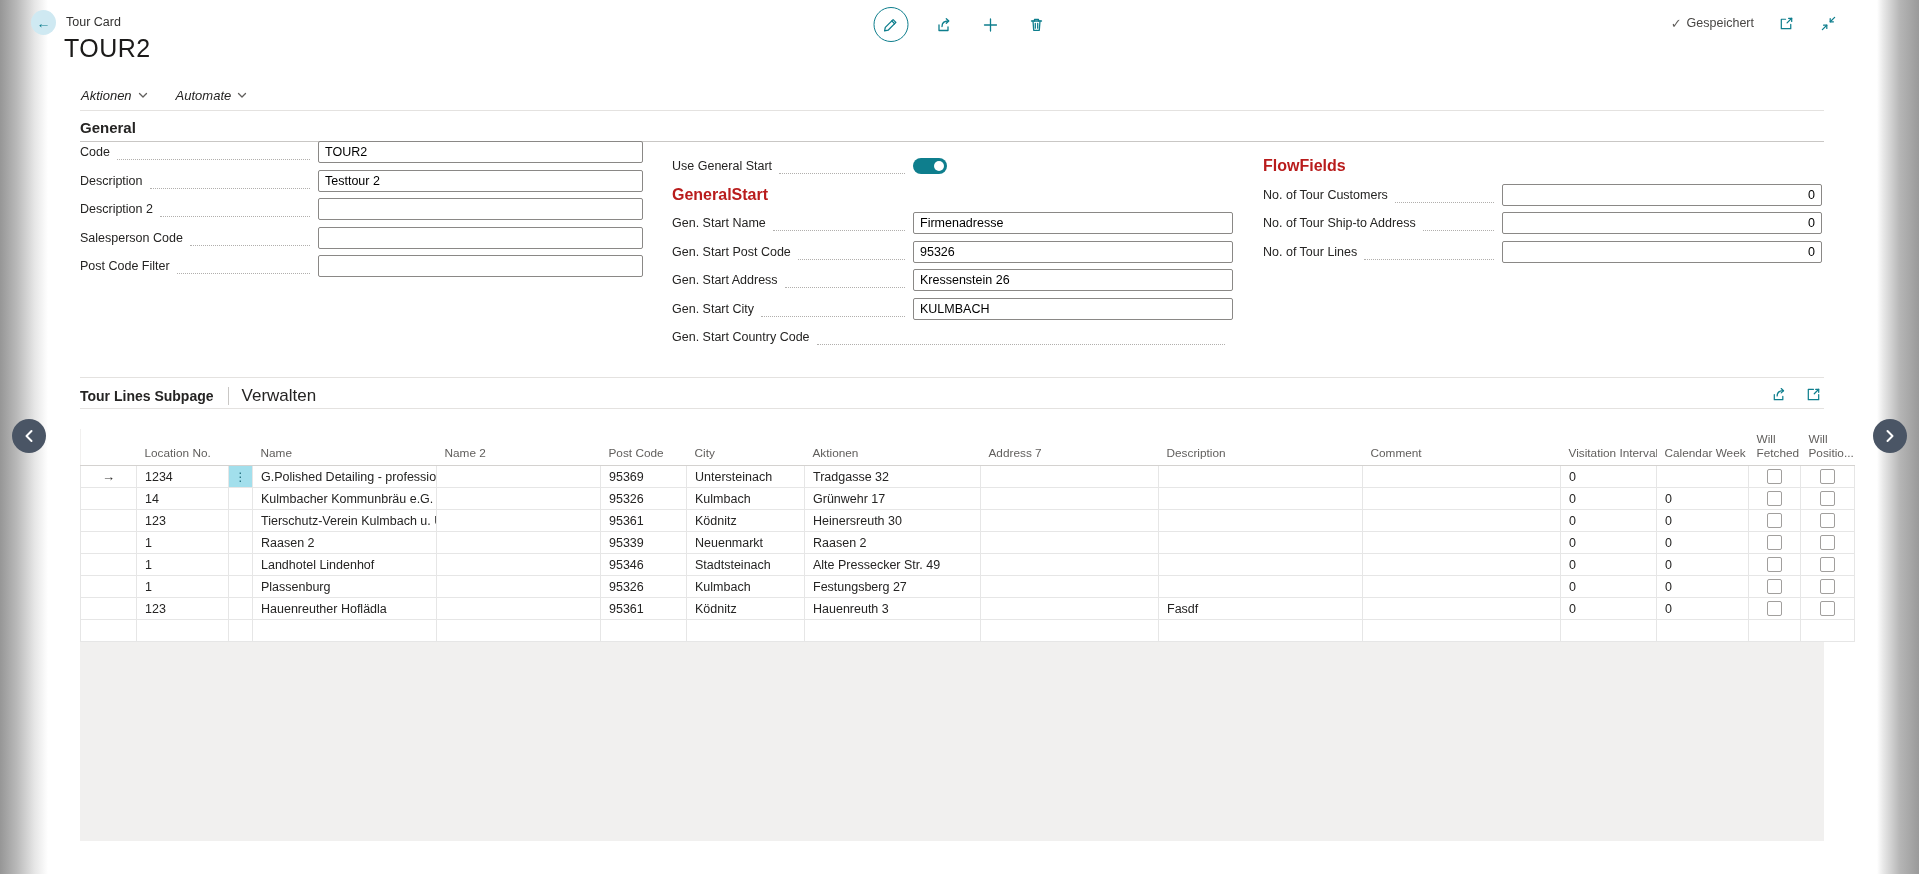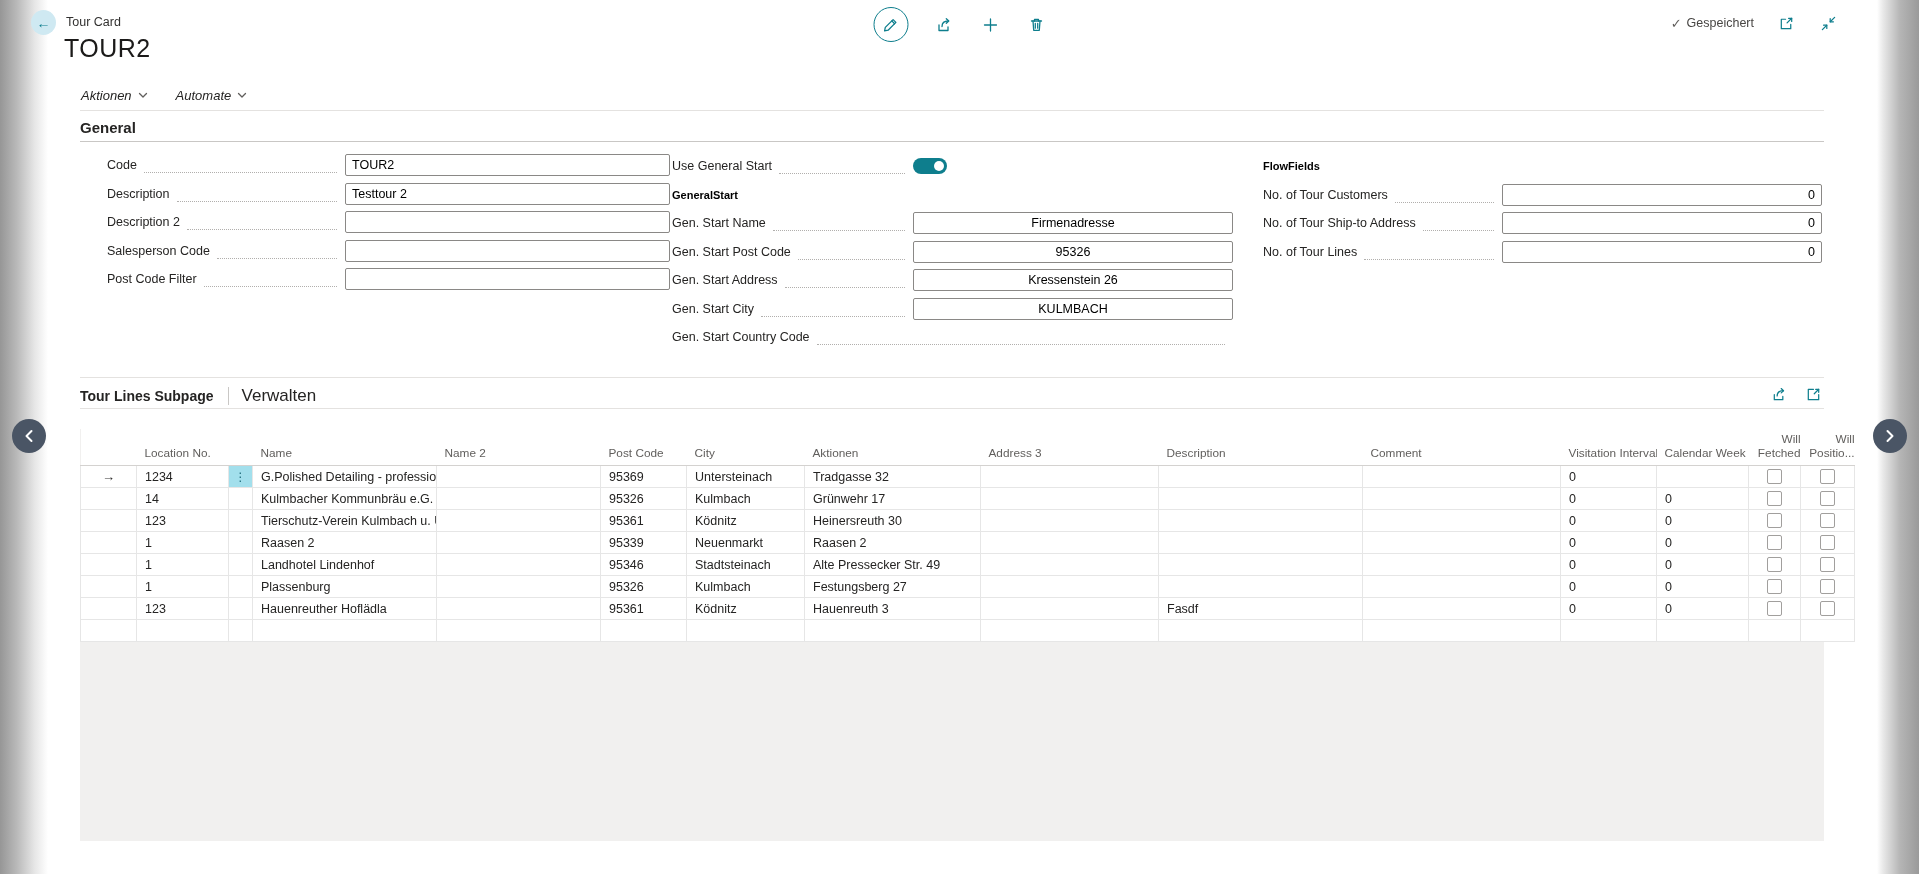--- a/index.html
+++ b/index.html
@@ -29,51 +29,51 @@
   .menu-item{display:flex;align-items:center;gap:6px;font-size:13px;color:#252423;cursor:pointer;font-style:italic;}
   .hr{position:absolute;left:80px;width:1744px;height:0;border-top:1px solid #e4e2e0;}
   .hr-menu{top:110px;}
   .hr-general{top:141px;border-top:1px solid #c9c7c5;}
   .hr-sub1{top:377px;}
   .hr-sub2{top:408px;}
   .section-head{position:absolute;left:80px;top:119px;font-size:15px;font-weight:bold;color:#252423;}
 
   
   .fcol{position:absolute;display:flex;flex-direction:column;}
-  .col-a{left:80px;top:151px;width:563px;margin-left:27px;}
+  .col-a{left:80px;top:138px;width:563px;}
   .col-b{left:672px;top:152px;width:561px;}
   .col-c{left:1263px;top:152px;width:559px;}
   .frow{display:flex;align-items:center;height:28.5px;}
   .flabel{font-size:12.5px;color:#252423;white-space:nowrap;}
   .leader{flex:1;border-bottom:1px dotted #b1afad;height:15px;margin:0 8px 0 7px;}
   .fbox{box-sizing:border-box;height:22px;border:1px solid #8a8886;background:#fff;border-radius:2px;
     font-family:inherit;font-size:12.5px;color:#000;padding:0 6px;outline:none;}
   .w325{width:325px;flex:none;}
-  .w320{width:320px;flex:none;text-align:center;}
+  .w320{width:320px;flex:none;}
   .num{text-align:right;}
-  .group-head{font-size:11px;font-weight:bold;color:#000000;}
+  .group-head{font-size:16px;font-weight:bold;color:#b91c1c;}
   .fslot{width:320px;flex:none;display:flex;align-items:center;}
   .toggle{width:34px;height:16px;border-radius:9px;background:#0e7e8d;position:relative;cursor:pointer;}
   .toggle .knob{position:absolute;right:3px;top:3px;width:10px;height:10px;border-radius:50%;background:#fff;}
 
   
   .subpage-bar{position:absolute;left:80px;top:385px;height:22px;display:flex;align-items:center;}
   .subpage-title{font-size:14px;font-weight:bold;color:#252423;}
   .vsep{width:1px;height:18px;background:#c9c7c5;margin:0 13px 0 14px;}
   .subpage-tab{font-size:17px;color:#252423;cursor:pointer;}
   .subpage-icons{position:absolute;right:96px;top:384px;display:flex;gap:14px;align-items:center;}
   .subpage-body{position:absolute;left:80px;top:429px;width:1744px;height:412px;background:#f1f0ef;}
   table{border-collapse:collapse;table-layout:fixed;width:100%;}
   col.c-arrow{width:56px}col.c-loc{width:92px}col.c-menu{width:24px}col.c-name{width:184px}
   col.c-name2{width:164px}col.c-post{width:86px}col.c-city{width:118px}col.c-addr{width:176px}
   col.c-addr2{width:178px}col.c-desc{width:204px}col.c-com{width:198px}col.c-vis{width:96px}
   col.c-cw{width:92px}col.c-wf{width:52px}col.c-wp{width:54px}
   thead th{background:#fff;color:#605e5c;font-weight:400;font-size:11.8px;text-align:left;
     vertical-align:bottom;padding:4px 0 5px 8px;border-bottom:1px solid #d4d2d0;white-space:nowrap;overflow:hidden;}
-  thead th.wrap{white-space:normal;line-height:1.15;text-align:right;}
+  thead th.wrap{white-space:normal;line-height:1.15;}
   tbody td{background:#fff;height:21px;padding:0 2px 0 8px;font-size:12.5px;color:#252423;
     border:1px solid #e6e6e6;white-space:nowrap;overflow:hidden;}
   tbody td.c-center{padding:0;text-align:center;}
   td.menu-active{background:#a2dfec;color:#1f6b7a;font-size:12px;}
   .cbx{display:inline-block;width:13px;height:13px;border:1px solid #a19f9d;border-radius:2px;background:#fff;vertical-align:middle;}
   .row-arrow{color:#323130;font-size:13px;}
 
   
   .nav-circle{position:absolute;top:419px;width:34px;height:34px;border-radius:50%;background:#4a5565;
     display:flex;align-items:center;justify-content:center;cursor:pointer;z-index:9;}
@@ -300,21 +300,21 @@
       <thead>
         <tr>
           <th></th>
           <th>Location No.</th>
           <th></th>
           <th>Name</th>
           <th>Name 2</th>
           <th>Post Code</th>
           <th>City</th>
           <th>Aktionen</th>
-          <th>Address 3</th>
+          <th>Address 7</th>
           <th>Description</th>
           <th>Comment</th>
           <th>Visitation Interval</th>
           <th>Calendar Week</th>
           <th class="wrap">Will Fetched</th>
           <th class="wrap">Will Positio...</th>
         </tr>
       </thead>
       <tbody>
         <tr>

